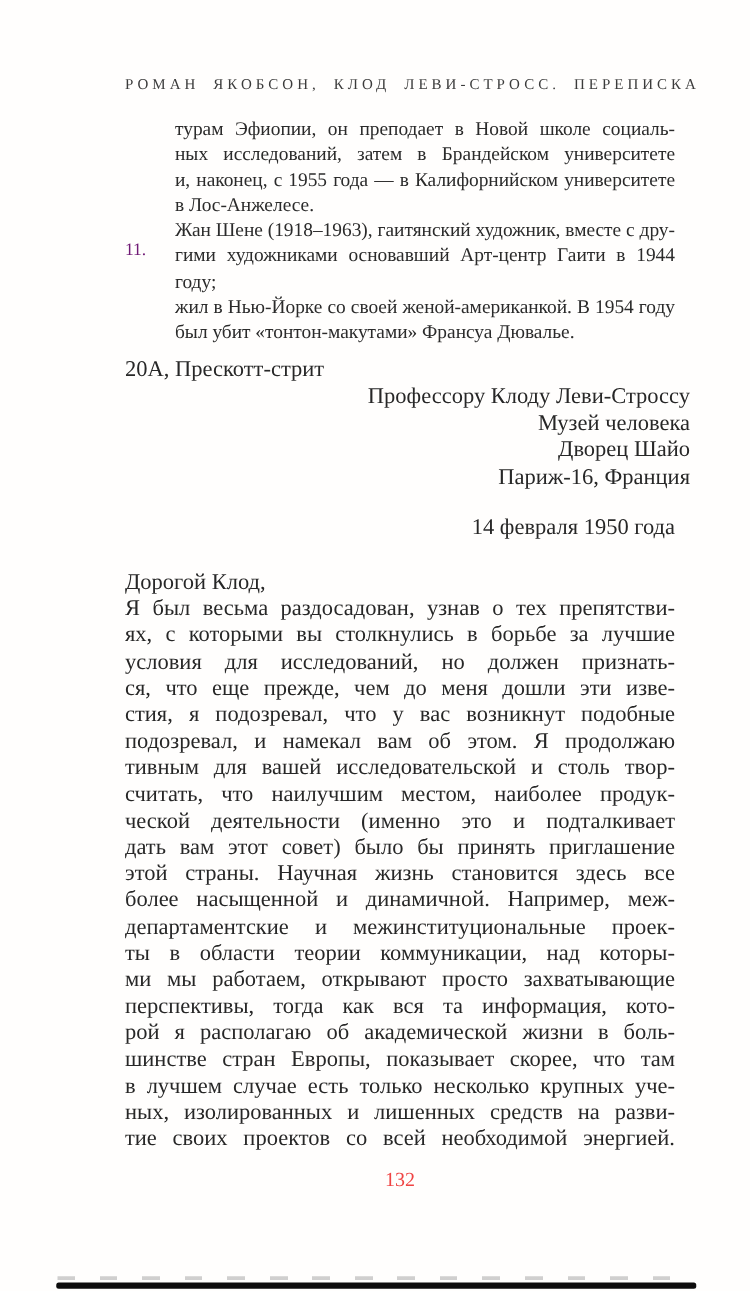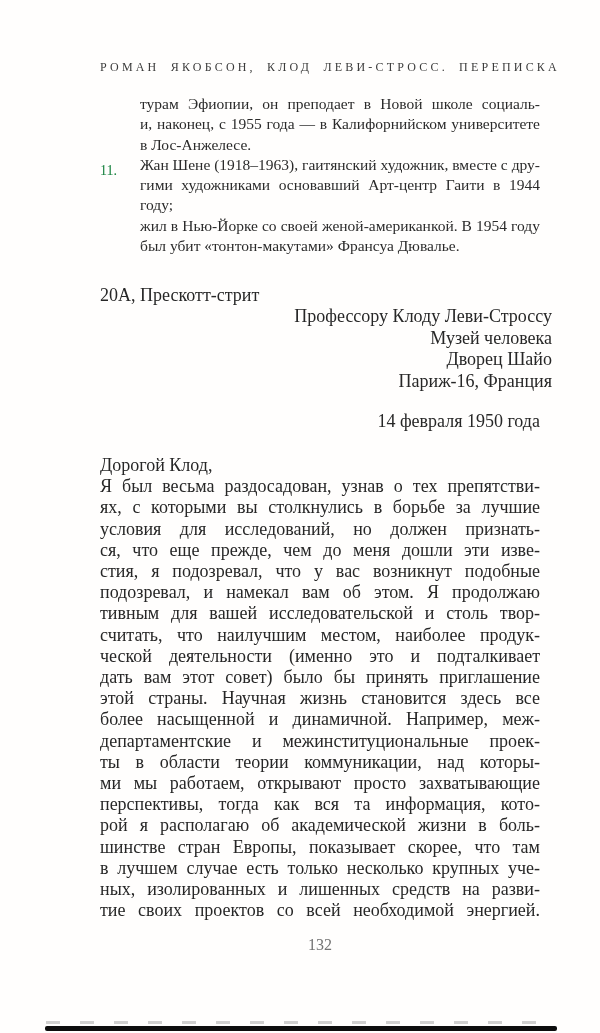--- a/index.html
+++ b/index.html
@@ -39,24 +39,24 @@
     width: 440px;
     font-size: 15.5px;
     line-height: 20.3px;
     color: #2b2b2b;
   }
   .fn-lines { margin-left: 40px; }
   .fn-item { position: relative; }
   .fn-num {
     position: absolute;
     left: 0;
-    top: 6px;
+    top: 16px;
     font-size: 14px;
     line-height: 20.3px;
-    color: #15803d;
+    color: #701a75;
   }
 
   
   .sender-address {
     position: absolute;
     left: 100px;
     top: 285px;
     width: 440px;
     font-size: 18px;
     line-height: 21.5px;
@@ -101,21 +101,21 @@
   }
 
   
   .pagenum {
     position: absolute;
     left: 100px;
     top: 936px;
     width: 440px;
     text-align: center;
     font-size: 16px;
-    color: #737373;
+    color: #ef4444;
   }
 
   
   .edge-marks {
     position: absolute;
     left: 46px;
     top: 1021px;
     width: 510px;
     height: 3px;
     background: repeating-linear-gradient(
@@ -137,20 +137,21 @@
 </head>
 <body>
 
 <div class="page">
 
   <div class="runhead">РОМАН ЯКОБСОН, КЛОД ЛЕВИ-СТРОСС. ПЕРЕПИСКА</div>
 
   <div class="footnotes">
     <div class="fn-lines">
         <div class="jl">турам Эфиопии, он преподает в Новой школе социаль-</div>
+        <div class="jl">ных исследований, затем в Брандейском университете</div>
         <div class="jl">и, наконец, с 1955 года — в Калифорнийском университете</div>
         <div class="ll">в Лос-Анжелесе.</div>
       </div>
     <div class="fn-item">
       <span class="fn-num">11.</span>
       <div class="fn-lines">
           <div class="jl">Жан Шене (1918–1963), гаитянский художник, вместе с дру-</div>
           <div class="jl">гими художниками основавший Арт-центр Гаити в 1944 году;</div>
           <div class="jl">жил в Нью-Йорке со своей женой-американкой. В 1954 году</div>
           <div class="ll">был убит «тонтон-макутами» Франсуа Дювалье.</div>

